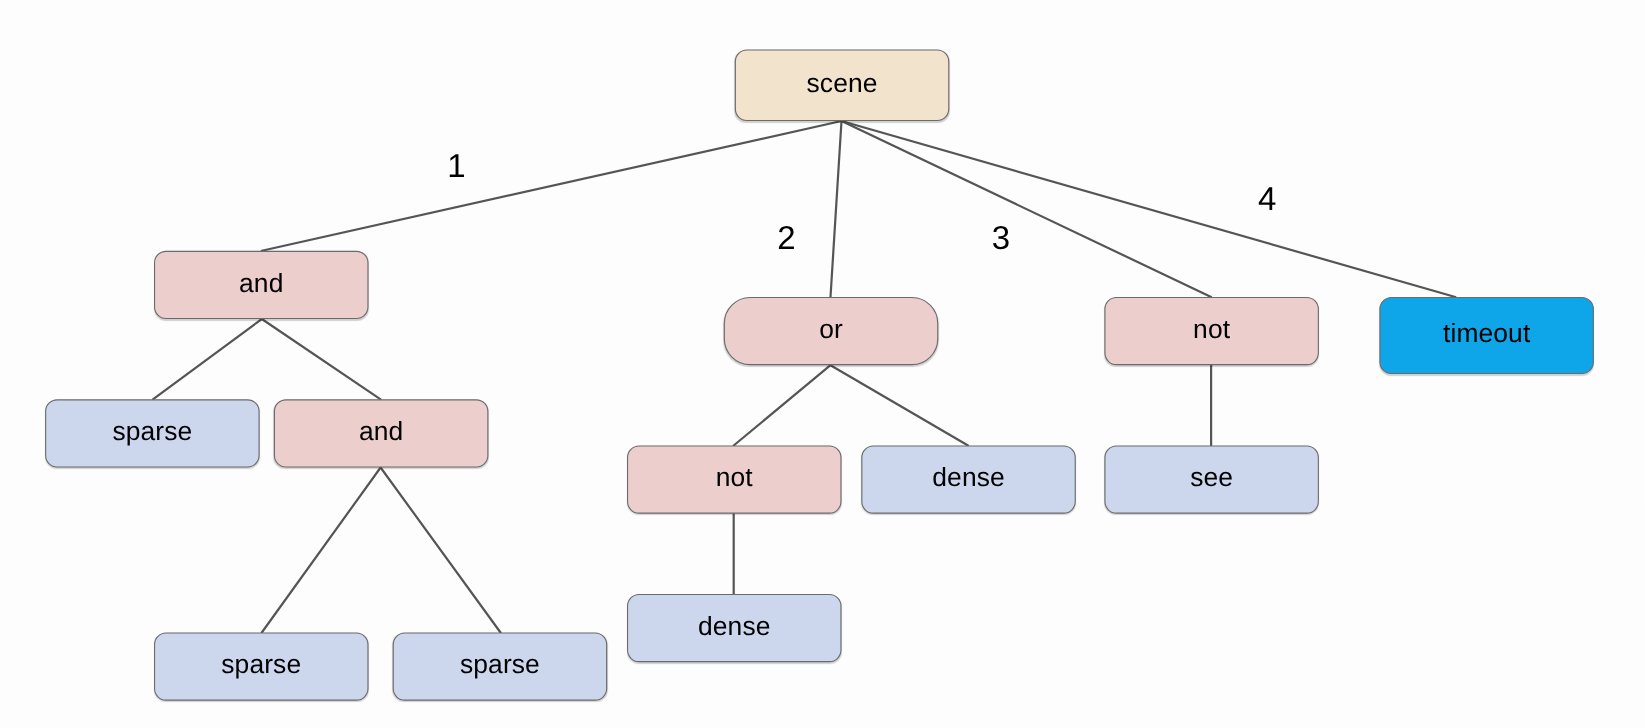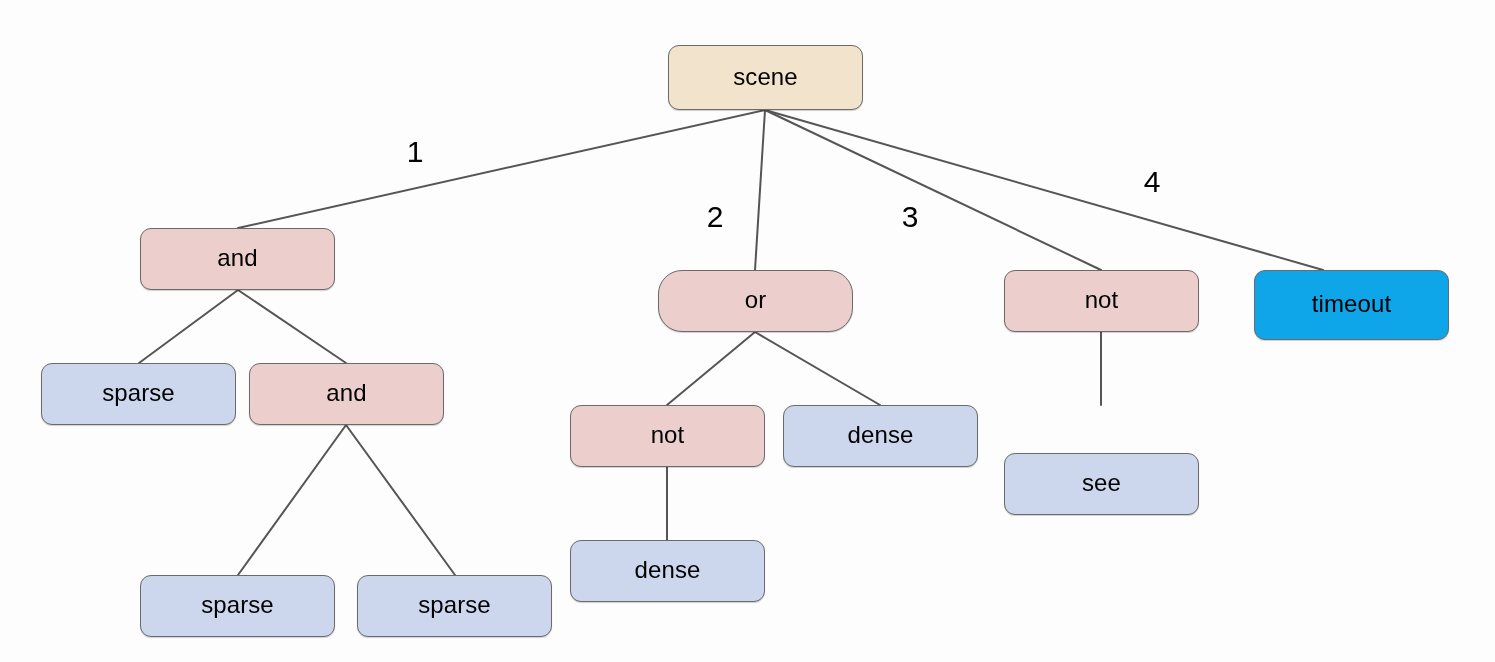--- a/index.html
+++ b/index.html
@@ -102,21 +102,21 @@
       </div>
       <div class="tree-node" style="left: 249px; top: 363px; width: 195px; height: 62px; background: rgb(236, 207, 205); border-color: rgb(107, 107, 107);">
         <span class="node-label">and</span>
       </div>
       <div class="tree-node" style="left: 570px; top: 405px; width: 195px; height: 62px; background: rgb(236, 207, 205); border-color: rgb(107, 107, 107);">
         <span class="node-label">not</span>
       </div>
       <div class="tree-node" style="left: 783px; top: 405px; width: 195px; height: 62px; background: rgb(204, 215, 238); border-color: rgb(107, 107, 107);">
         <span class="node-label">dense</span>
       </div>
-      <div class="tree-node" style="left: 1004px; top: 405px; width: 195px; height: 62px; background: rgb(204, 215, 238); border-color: rgb(107, 107, 107); margin-top: 48px;">
+      <div class="tree-node" style="left: 1004px; top: 405px; width: 195px; height: 62px; background: rgb(204, 215, 238); border-color: rgb(107, 107, 107);">
         <span class="node-label">see</span>
       </div>
       <div class="tree-node" style="left: 570px; top: 540px; width: 195px; height: 62px; background: rgb(204, 215, 238); border-color: rgb(107, 107, 107);">
         <span class="node-label">dense</span>
       </div>
       <div class="tree-node" style="left: 140px; top: 575px; width: 195px; height: 62px; background: rgb(204, 215, 238); border-color: rgb(107, 107, 107);">
         <span class="node-label">sparse</span>
       </div>
       <div class="tree-node" style="left: 357px; top: 575px; width: 195px; height: 62px; background: rgb(204, 215, 238); border-color: rgb(107, 107, 107);">
         <span class="node-label">sparse</span>

